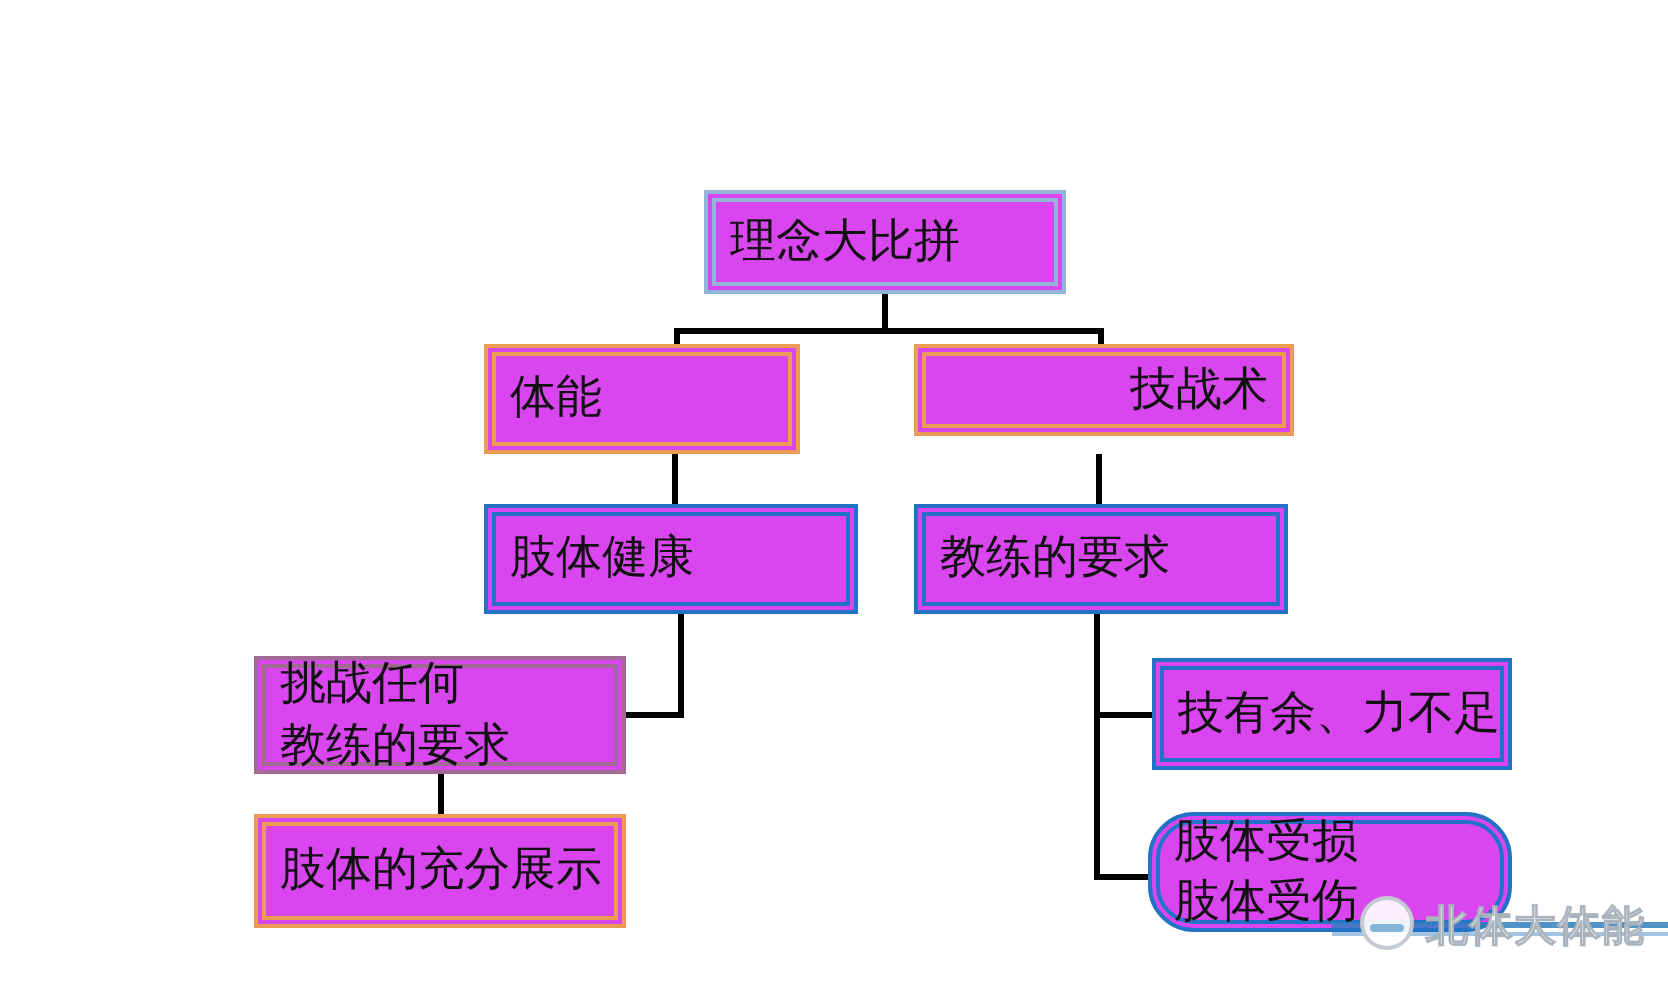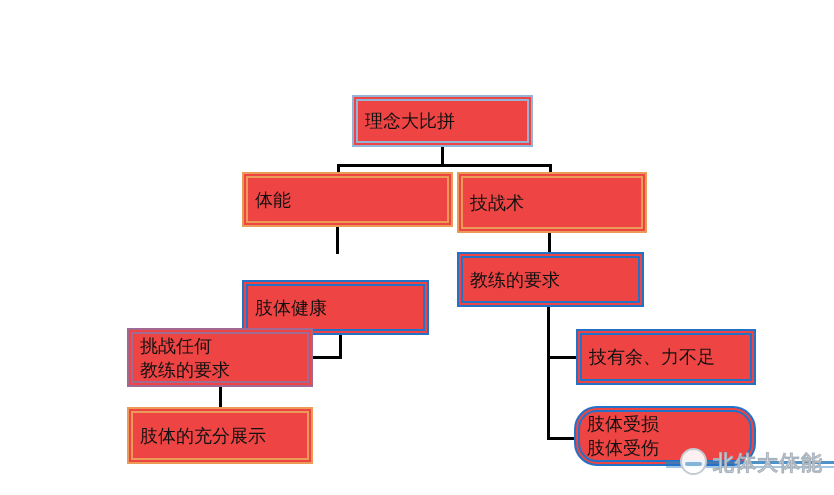--- a/index.html
+++ b/index.html
@@ -17,34 +17,34 @@
     font-family:"DejaVu Serif", serif;
   }
   .title{
     position:absolute;left:126px;top:20px;margin:0;
     font-size:31px;font-weight:bold;letter-spacing:1px;white-space:nowrap;
     color:var(--title-color);
     text-shadow:1.5px 1.5px 1px rgba(170,16,57,.30);
     font-family:"DejaVu Serif", serif;
   }
   .node{
-    position:absolute;background:#ef4444;box-sizing:border-box;
+    position:absolute;background:#d946ef;box-sizing:border-box;
     display:flex;flex-direction:column;justify-content:center;
-    padding:17px 7px;font-size:18px;line-height:1.32;color:#111111;z-index:2;
+    padding:17px 7px;font-size:23px;line-height:1.32;color:#111111;z-index:2;
   }
   .lbl{display:block;white-space:nowrap;}
   .bd-lightblue{border:6px double var(--root-border);}
   .bd-orange{border:6px double var(--orange-border);}
   .bd-blue{border:6px double var(--blue-border);}
   .bd-purple{border:6px double var(--purple-border);}
 
   .n-root{left:352px;top:95px;width:181px;height:52px;}
-  .n-fitness{left:242px;top:172px;width:211px;height:55px;}
-  .n-skills{left:457px;top:172px;width:190px;height:61px;}
-  .n-healthy{left:242px;top:252px;width:187px;height:55px;margin-top:28px;}
+  .n-fitness{left:242px;top:172px;width:158px;height:55px;}
+  .n-skills{left:457px;top:172px;width:190px;height:46px;text-align:right;}
+  .n-healthy{left:242px;top:252px;width:187px;height:55px;}
   .n-injured{left:457px;top:252px;width:187px;height:55px;}
   .n-challenge{left:127px;top:328px;width:186px;height:59px;}
   .n-display{left:127px;top:407px;width:186px;height:57px;}
   .n-imbalance{left:576px;top:329px;width:180px;height:56px;}
   .n-damaged{left:574px;top:406px;width:182px;height:60px;border-radius:23px;}
 
   .line{position:absolute;background:var(--connector);z-index:1;}
   .c-root-stem{left:441px;top:146px;width:3px;height:21px;}
   .c-root-bar{left:337px;top:164px;width:215px;height:3px;}
   .c-root-dl{left:337px;top:164px;width:3px;height:10px;}

